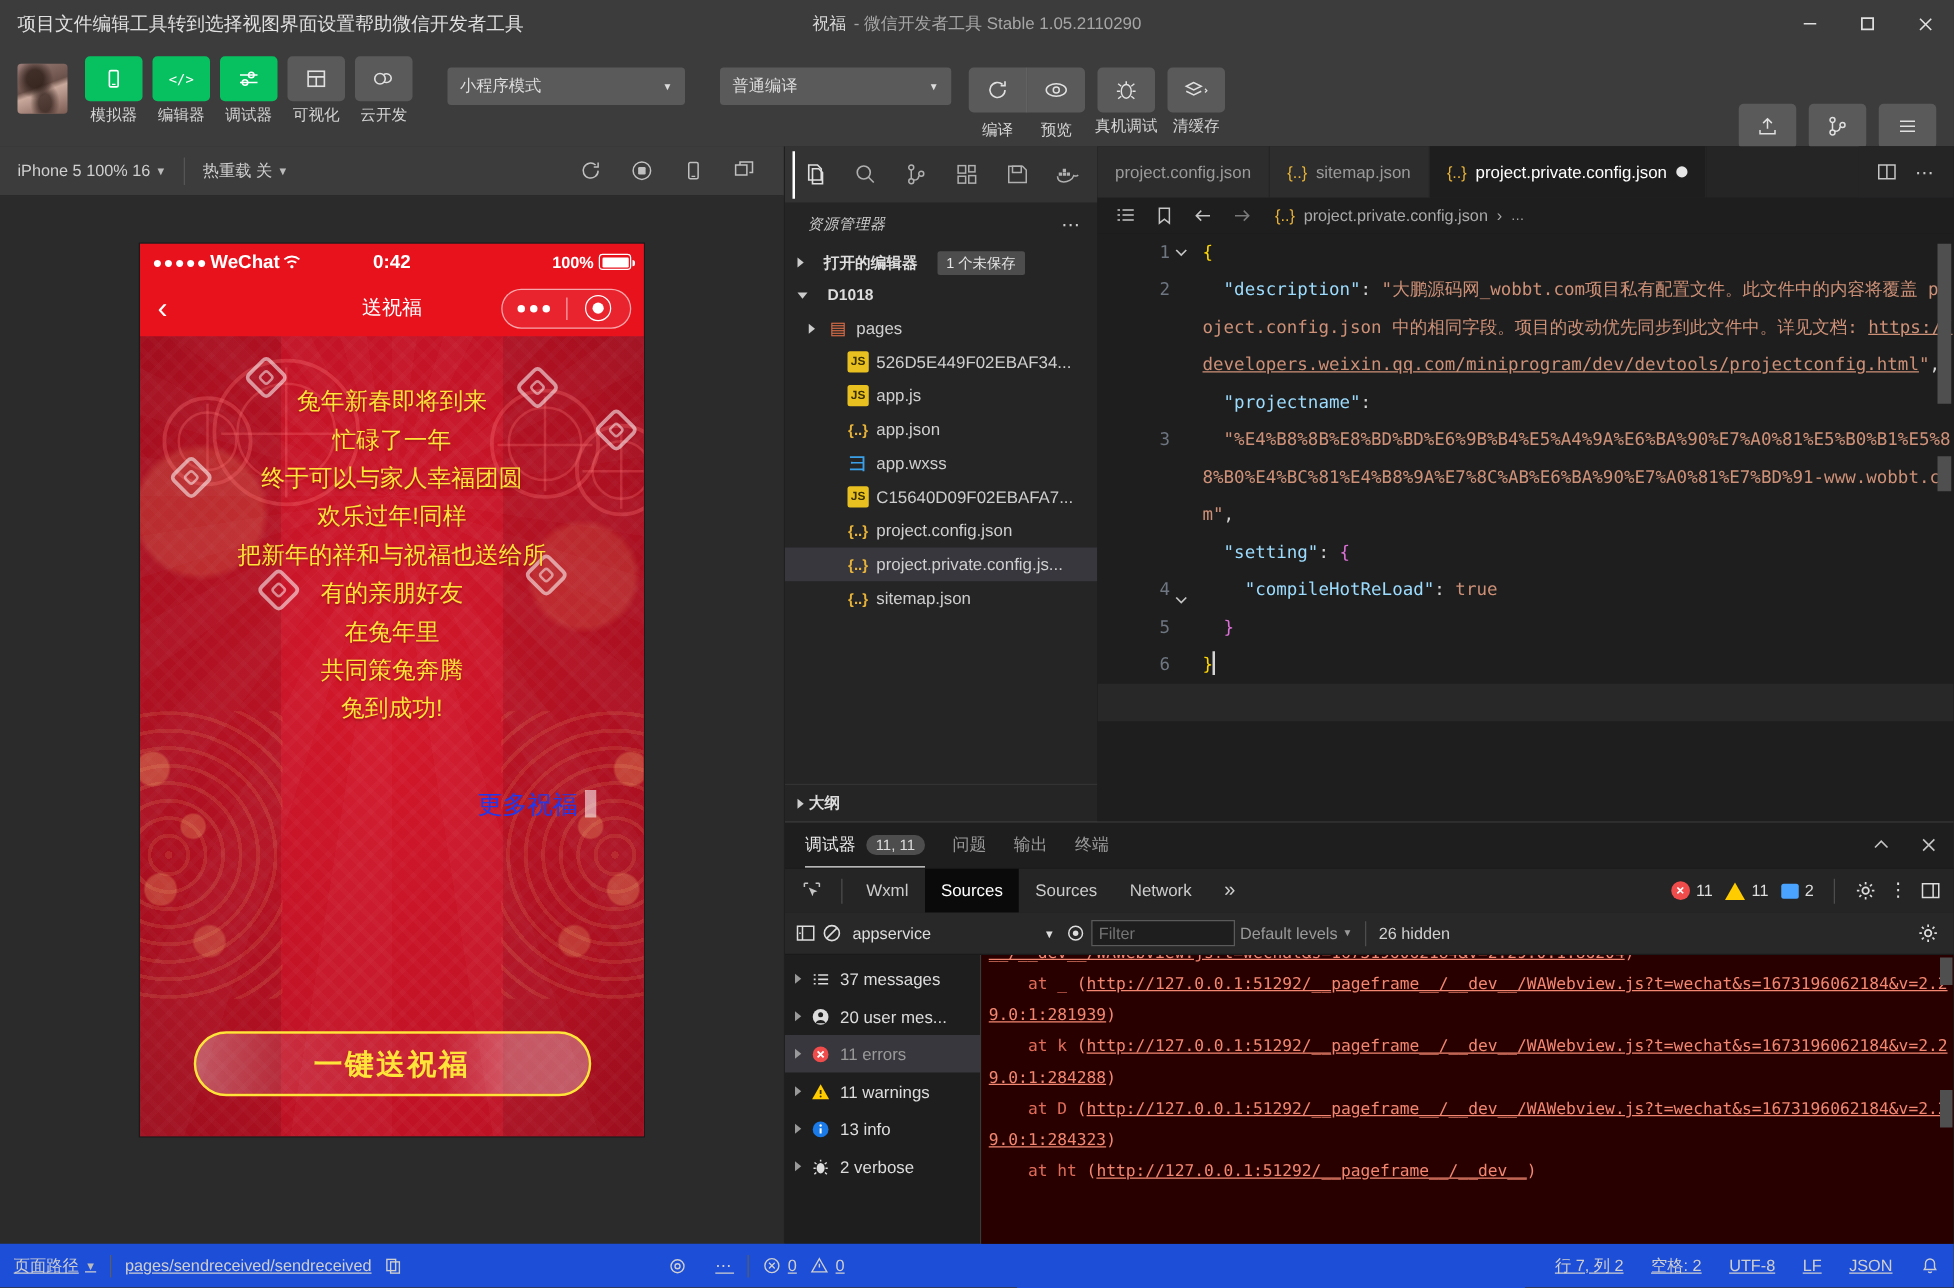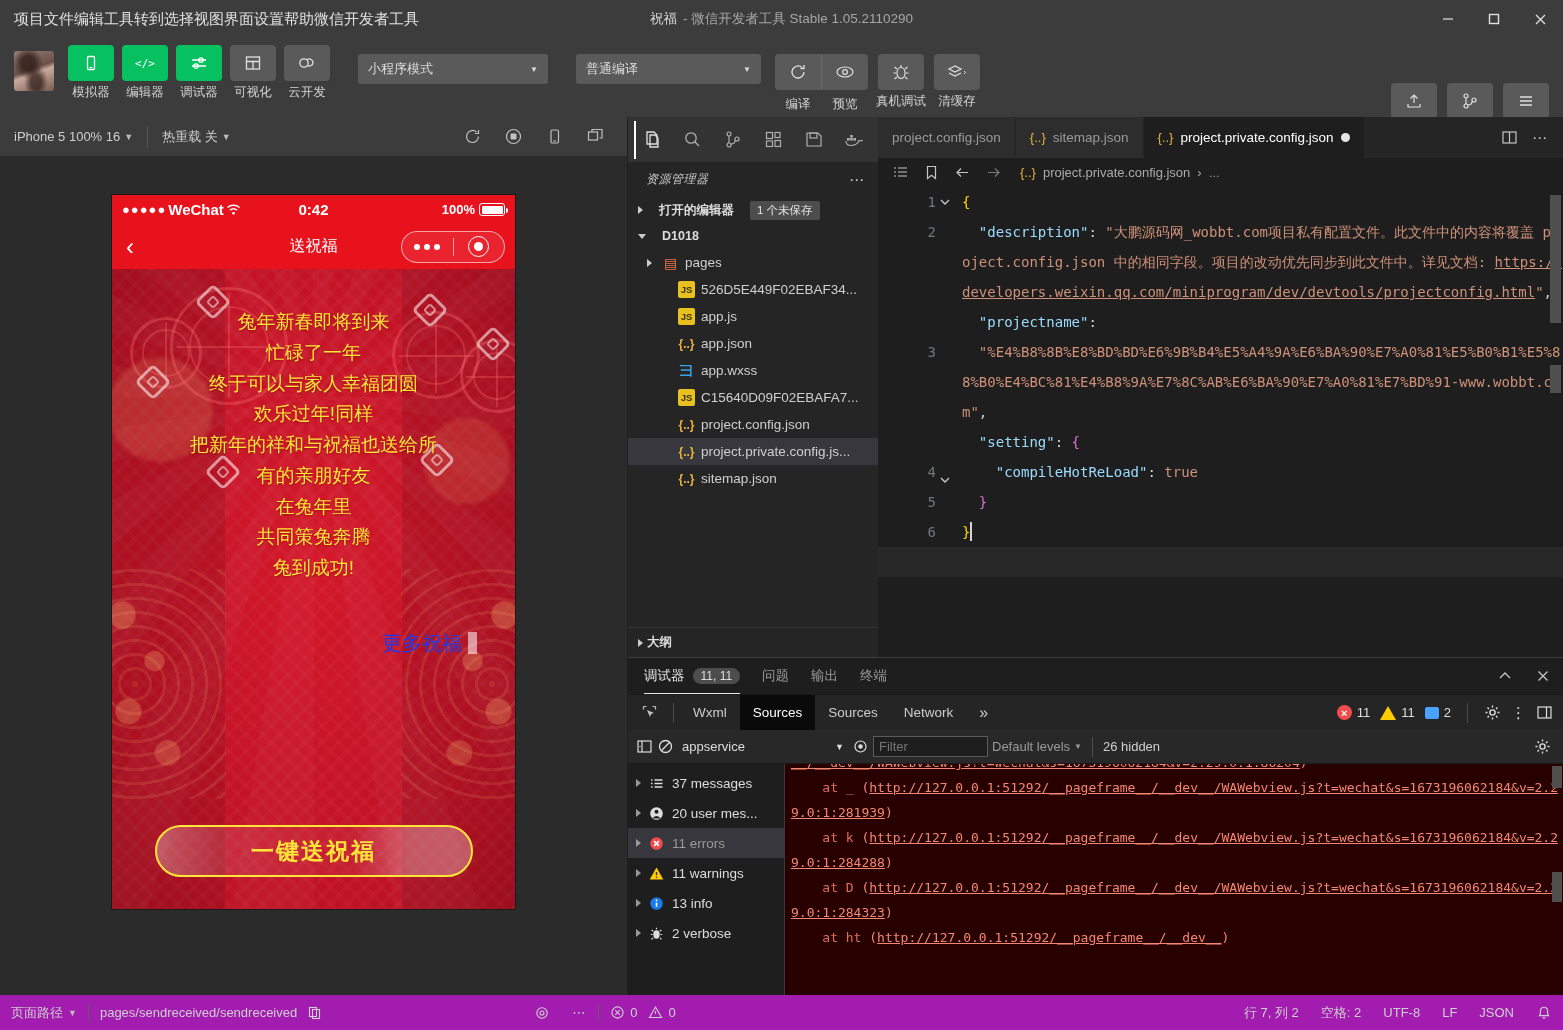--- a/index.html
+++ b/index.html
@@ -218,21 +218,21 @@
   .crow.sel { background:#37373d; color:#9a9a9a; }
   .crow .ctri { width:0;height:0;border-left:5px solid #999;border-top:4px solid transparent;border-bottom:4px solid transparent; }
   .clog { flex:1; background:#280000; overflow:hidden; position:relative;
           font-family:"DejaVu Sans Mono","Liberation Mono",monospace; font-size:13px; line-height:25px; color:#f48771; }
   .clog .ln { padding-left:6px; white-space:pre-wrap; word-break:break-all; }
   .clog a { color:#f48771; text-decoration:underline; }
   .clog .atk { color:#e06c5a; }
   .clog-scroll { position:absolute; right:1px; width:10px; background:#4f4f4f; }
 
   
-  .statusbar { height:35px; flex:0 0 35px; background:#a21caf; display:flex; align-items:center; font-size:13px; color:#cfcfcf; }
+  .statusbar { height:35px; flex:0 0 35px; background:#1d4ed8; display:flex; align-items:center; font-size:13px; color:#cfcfcf;text-decoration:underline; }
   .sb-item { display:flex; align-items:center; gap:5px; padding:0 11px; height:35px; cursor:default; }
   .sb-sep { width:1px; height:18px; background:#5d5d5d; }
   .sb-right { margin-left:auto; display:flex; align-items:center; }
   svg { display:block; }
 </style>
 </head>
 <body>
 
 <div class="app">
 

